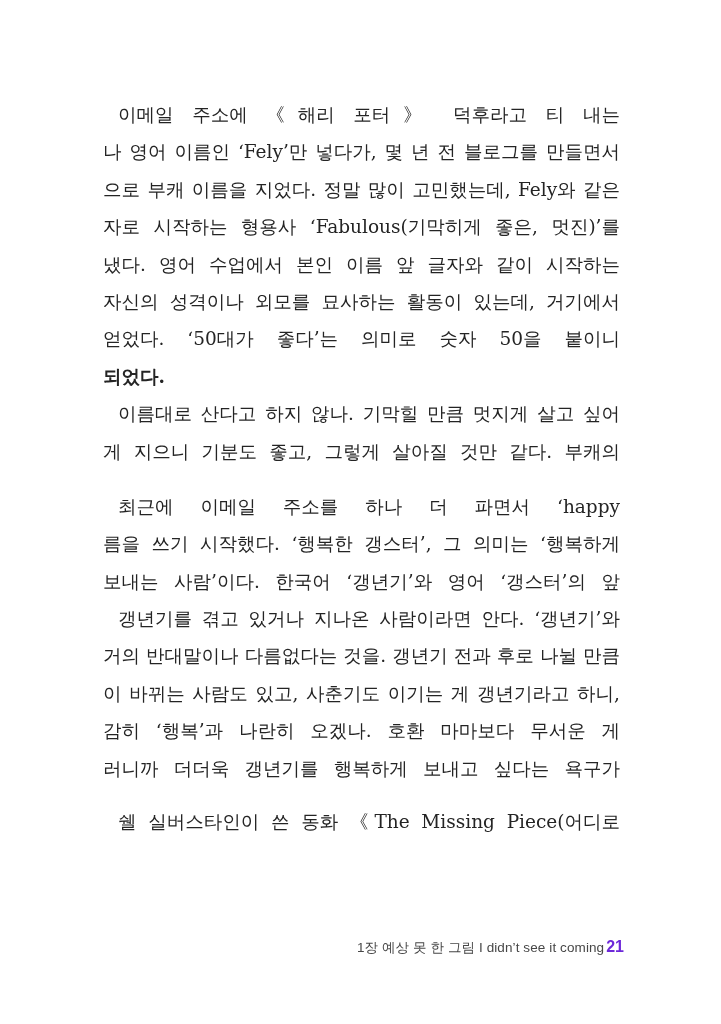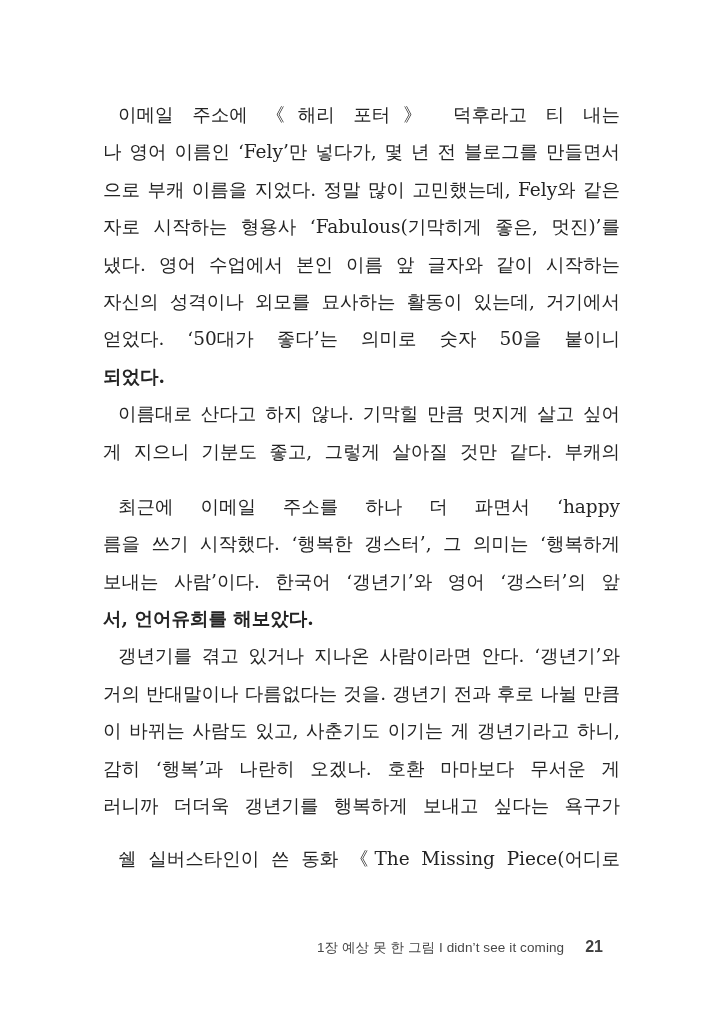--- a/index.html
+++ b/index.html
@@ -42,35 +42,35 @@
   .ln.end {
     text-align-last: left;
     font-weight: bold;
   }
   .ln.indent {
     text-indent: 15px;
   }
   .footer {
     position: absolute;
     top: 938px;
-    right: 118px;
+    right: 97px;
     display: flex;
     align-items: baseline;
     font-family: "Liberation Sans", "DejaVu Sans", sans-serif;
   }
   .running-title {
     font-size: 13.5px;
     color: #474747;
     letter-spacing: 0.1px;
   }
   .page-number {
-    margin-left: 21px;
+    margin-left: 2px;
     font-size: 16px;
     font-weight: bold;
-    color: #404040;
+    color: #6d28d9;
   }
 </style>
 </head>
 <body>
 
 <div class="book-page">
 
   <div class="text-block">
 
     <p class="para">
@@ -86,21 +86,20 @@
 
     <p class="para">
       <span class="ln indent">이름대로 산다고 하지 않나. 기막힐 만큼 멋지게 살고 싶어 그렇</span>
       <span class="ln">게 지으니 기분도 좋고, 그렇게 살아질 것만 같다. 부캐의 힘이다.</span>
     </p>
 
     <p class="para gap18">
       <span class="ln indent">최근에 이메일 주소를 하나 더 파면서 ‘happy gangster’라는 이</span>
       <span class="ln">름을 쓰기 시작했다. ‘행복한 갱스터’, 그 의미는 ‘행복하게 갱년기를</span>
       <span class="ln">보내는 사람’이다. 한국어 ‘갱년기’와 영어 ‘갱스터’의 앞 글자가 같아</span>
-      <span class="ln end">서, 언어유희를 해보았다.</span>
     </p>
 
     <p class="para">
       <span class="ln indent">갱년기를 겪고 있거나 지나온 사람이라면 안다. ‘갱년기’와 ‘행복’은</span>
       <span class="ln">거의 반대말이나 다름없다는 것을. 갱년기 전과 후로 나뉠 만큼 성격</span>
       <span class="ln">이 바뀌는 사람도 있고, 사춘기도 이기는 게 갱년기라고 하니, 어디</span>
       <span class="ln">감히 ‘행복’과 나란히 오겠나. 호환 마마보다 무서운 게 갱년기다. 그</span>
       <span class="ln">러니까 더더욱 갱년기를 행복하게 보내고 싶다는 욕구가 생겼다.</span>
     </p>
 

